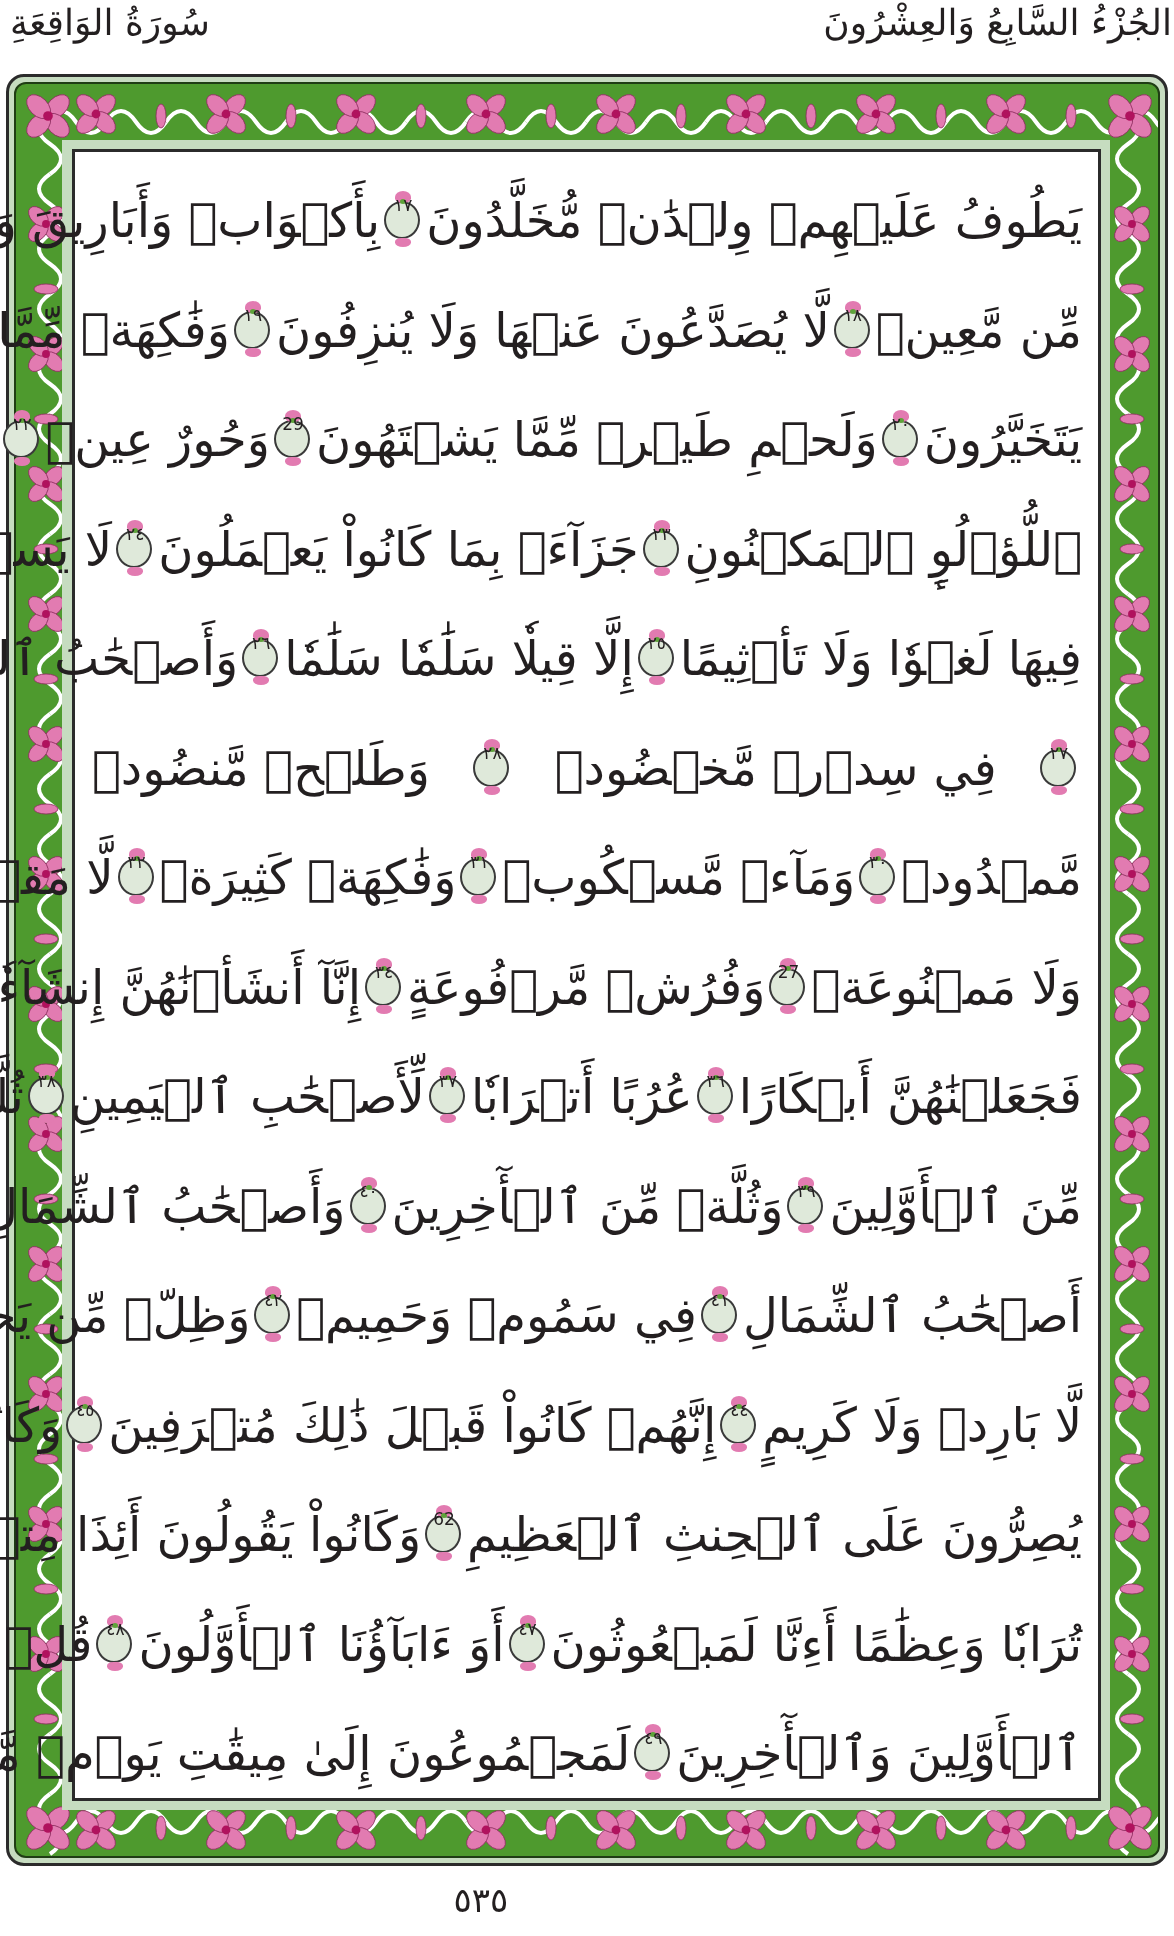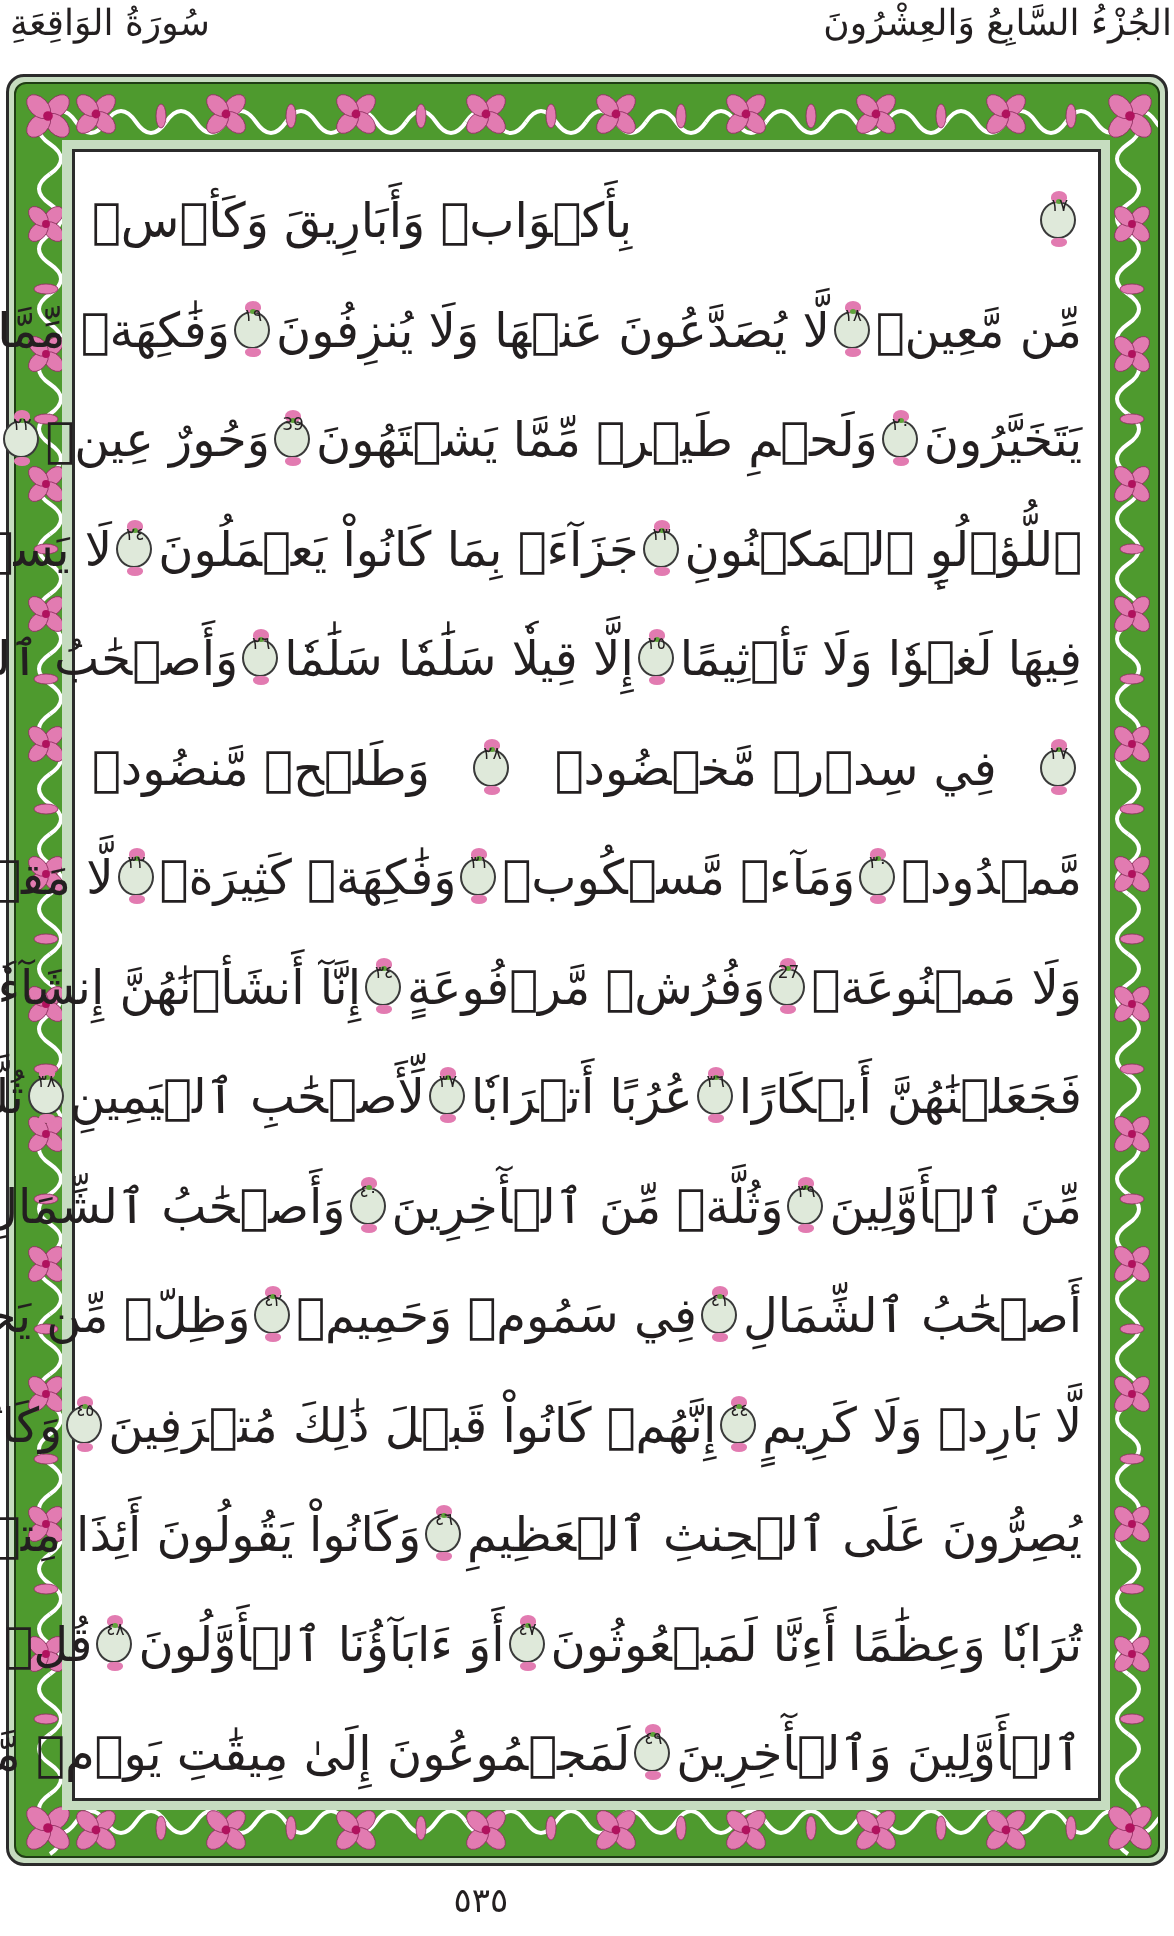--- a/index.html
+++ b/index.html
@@ -498,20 +498,21 @@
         <ellipse cx="1114" cy="1730.8" rx="9.24" ry="14.3" fill="#e27bb1" stroke="#8a2a5c" stroke-width="0.8" transform="rotate(315 1114 1744)"></ellipse>
         <circle cx="1114" cy="1744" r="4.84" fill="#b0125e"></circle>
       </g>
     </svg>
 </div>
 <div class="frame-light"></div>
 <div class="frame-dark"></div>
 
 <div class="text-area" id="text-area">
     <div class="line" style="top: 8px;">
+      <span class="seg">يَطُوفُ عَلَيۡهِمۡ وِلۡدَٰنٞ مُّخَلَّدُونَ</span>
       <span class="ayah">
         <span class="ring"></span>
         <span class="petal-top"></span>
         <span class="petal-bot"></span>
         <span class="num">١٧</span>
       </span>
       <span class="seg">بِأَكۡوَابٖ وَأَبَارِيقَ وَكَأۡسٖ</span>
     </div>
     <div class="line" style="top: 117.5px;">
       <span class="seg">مِّن مَّعِينٖ</span>
@@ -536,21 +537,21 @@
         <span class="ring"></span>
         <span class="petal-top"></span>
         <span class="petal-bot"></span>
         <span class="num">٢٠</span>
       </span>
       <span class="seg">وَلَحۡمِ طَيۡرٖ مِّمَّا يَشۡتَهُونَ</span>
       <span class="ayah">
         <span class="ring"></span>
         <span class="petal-top"></span>
         <span class="petal-bot"></span>
-        <span class="num">39</span>
+        <span class="num">29</span>
       </span>
       <span class="seg">وَحُورٌ عِينٞ</span>
       <span class="ayah">
         <span class="ring"></span>
         <span class="petal-top"></span>
         <span class="petal-bot"></span>
         <span class="num">٢٢</span>
       </span>
     </div>
     <div class="line" style="top: 336.5px;">
@@ -718,21 +719,21 @@
         <span class="num">٤٥</span>
       </span>
       <span class="seg">وَكَانُواْ</span>
     </div>
     <div class="line" style="top: 1322px;">
       <span class="seg">يُصِرُّونَ عَلَى ٱلۡحِنثِ ٱلۡعَظِيمِ</span>
       <span class="ayah">
         <span class="ring"></span>
         <span class="petal-top"></span>
         <span class="petal-bot"></span>
-        <span class="num">٤٦</span>
+        <span class="num">62</span>
       </span>
       <span class="seg">وَكَانُواْ يَقُولُونَ أَئِذَا مِتۡنَا وَكُنَّا</span>
     </div>
     <div class="line" style="top: 1431.5px;">
       <span class="seg">تُرَابٗا وَعِظَٰمًا أَءِنَّا لَمَبۡعُوثُونَ</span>
       <span class="ayah">
         <span class="ring"></span>
         <span class="petal-top"></span>
         <span class="petal-bot"></span>
         <span class="num">٤٧</span>

